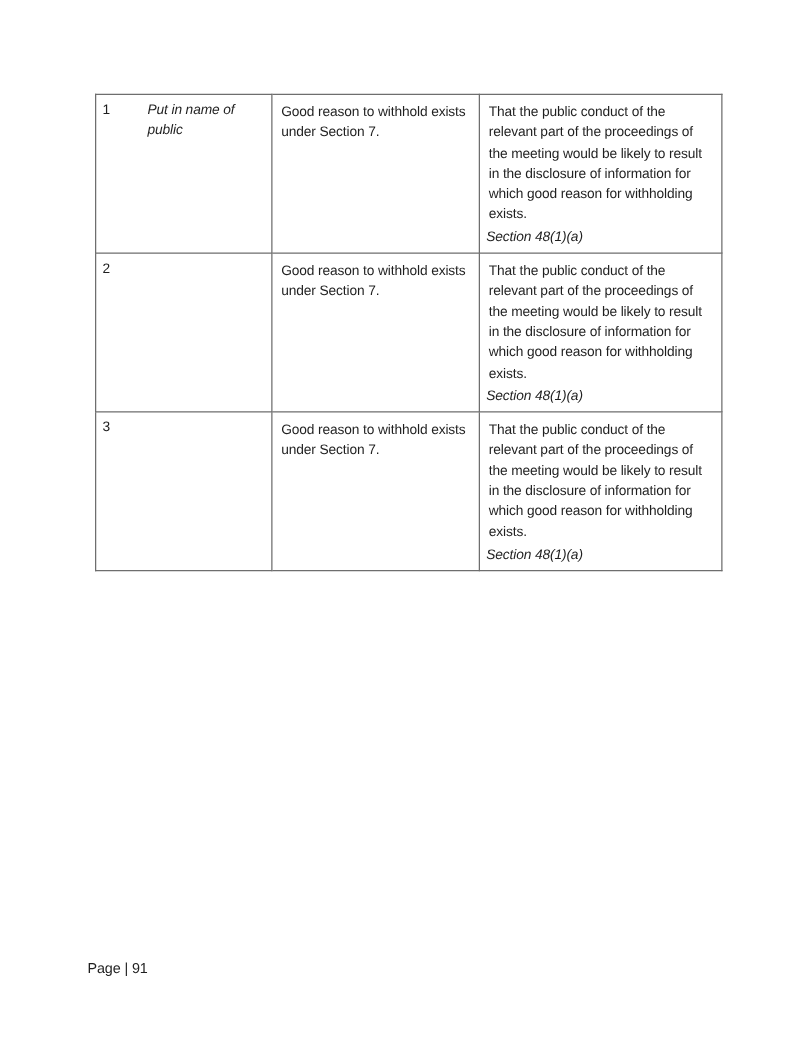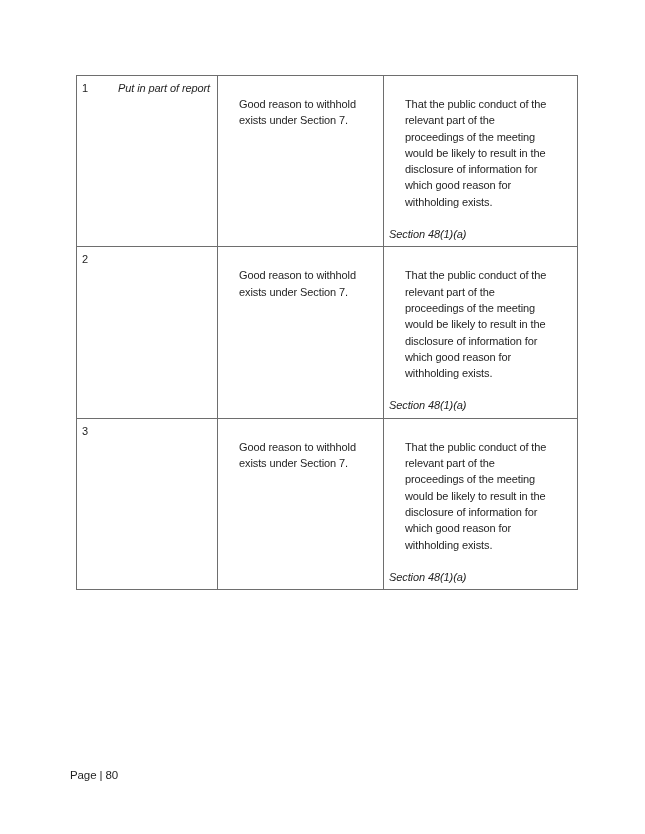--- a/index.html
+++ b/index.html
@@ -44,21 +44,21 @@
     display: flex;
     align-items: flex-start;
   }
   .row-num {
     flex: 0 0 36px;
   }
   .row-note {
     flex: 1 1 auto;
     font-style: italic;
   }
-  .ground-text { margin: 16px; }
+  .ground-text { margin: 2px; }
   .section-ref { margin: 0; font-style: italic; }
   .footer {
     position: absolute;
     left: 70px;
     top: 768px;
     font-size: 11.5px;
     line-height: 15px;
     letter-spacing: -0.1px;
     color: #1f1f1f;
   }
@@ -72,21 +72,21 @@
     <colgroup>
       <col class="c1">
         <col class="c2">
         <col class="c3">
     </colgroup>
     <tbody>
       <tr class="row-1">
         <td>
           <div class="numcell-inner">
             <span class="row-num">1</span>
-            <span class="row-note">Put in part of report</span>
+            <span class="row-note">Put in name of public</span>
           </div>
         </td>
         <td>
           <p class="ground-text">Good reason to withhold exists under Section 7.</p>
         </td>
         <td>
           <p class="ground-text">That the public conduct of the relevant part of the proceedings of the meeting would be likely to result in the disclosure of information for which good reason for withholding exists.</p>
           <p class="section-ref">Section 48(1)(a)</p>
         </td>
       </tr>
@@ -116,15 +116,15 @@
           <p class="ground-text">Good reason to withhold exists under Section 7.</p>
         </td>
         <td>
           <p class="ground-text">That the public conduct of the relevant part of the proceedings of the meeting would be likely to result in the disclosure of information for which good reason for withholding exists.</p>
           <p class="section-ref">Section 48(1)(a)</p>
         </td>
       </tr>
     </tbody>
   </table>
 
-  <div class="footer">Page | 80</div>
+  <div class="footer">Page | 91</div>
 
 </div>
 
 </body></html>

